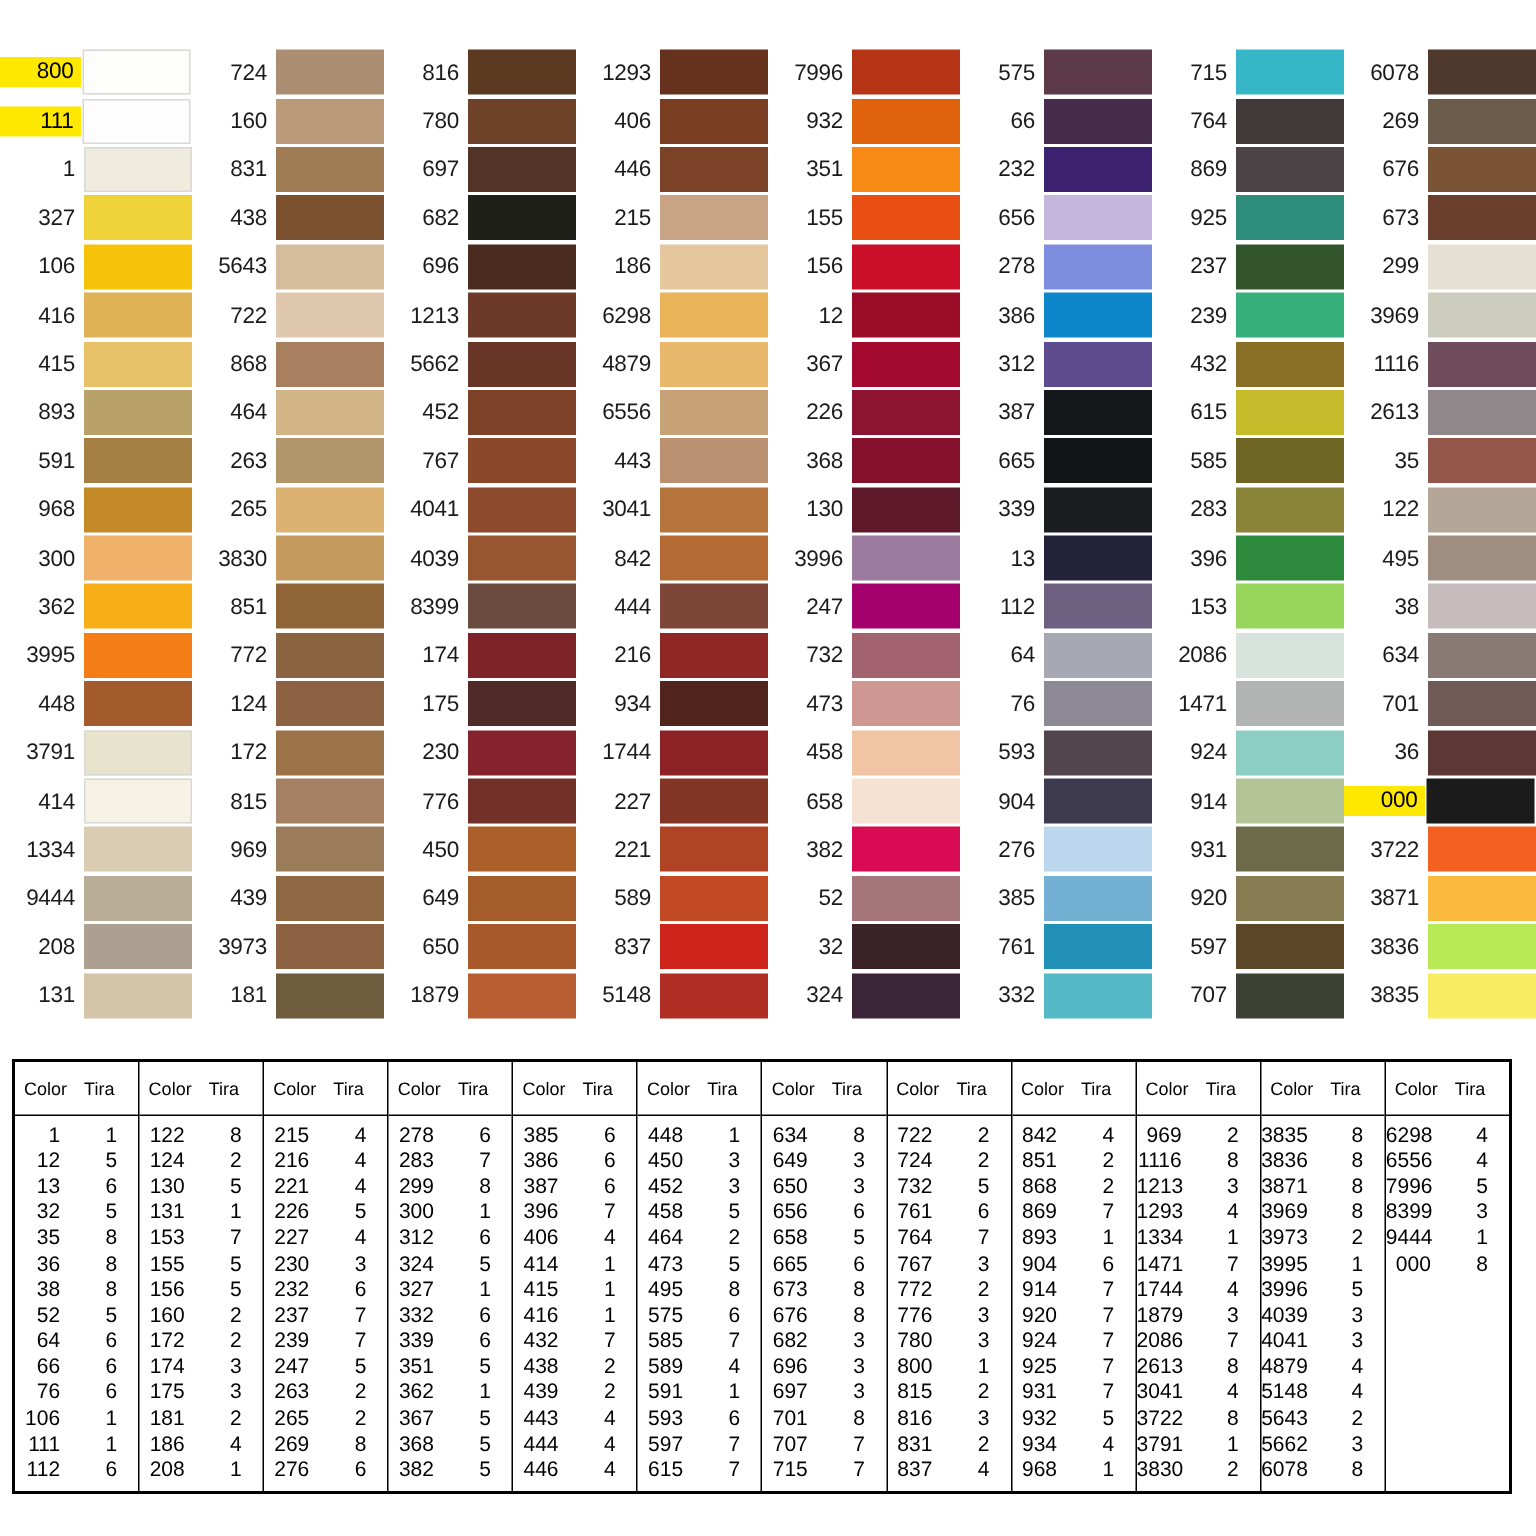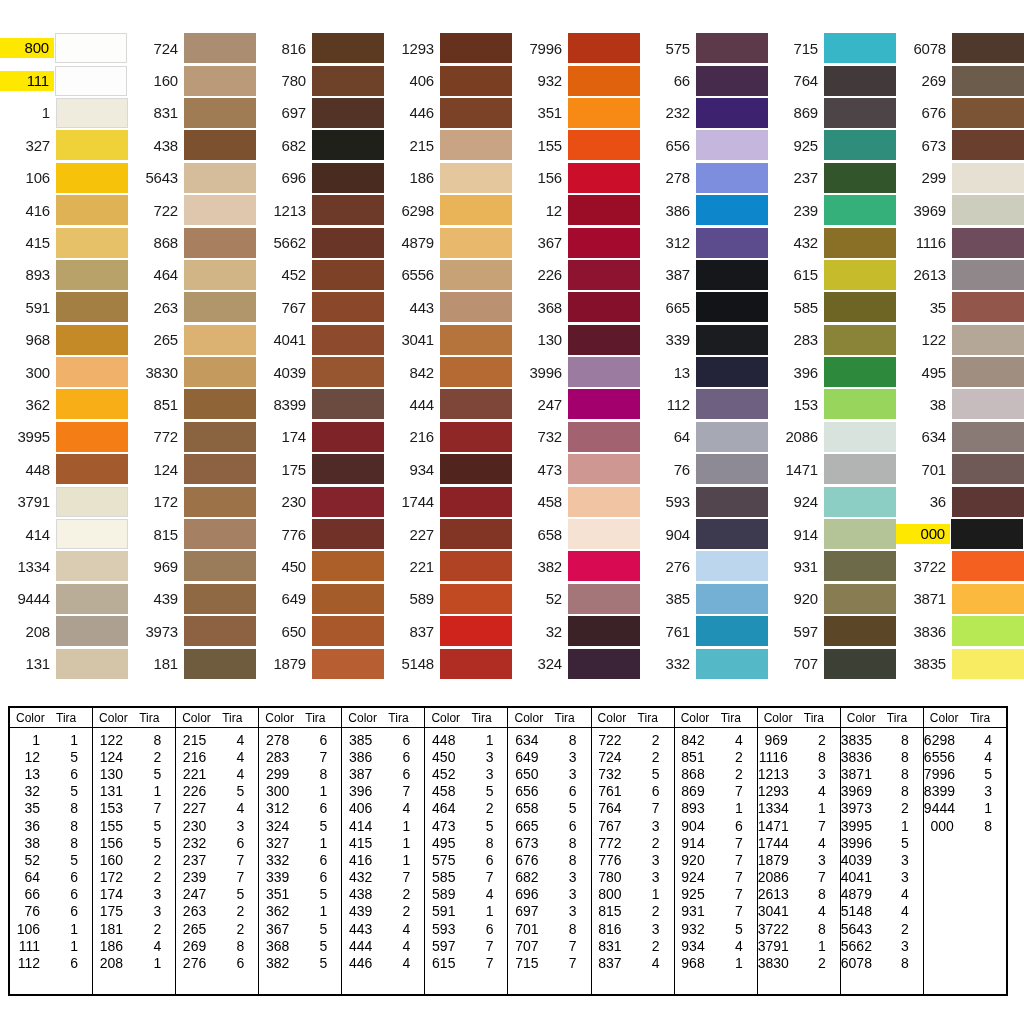--- a/index.html
+++ b/index.html
@@ -65,21 +65,21 @@
     flex:1 1 0;
     box-sizing:border-box;
     border-right:1px solid #000;
     display:flex;flex-direction:column;
     padding:0;
   }
   .idx-col:last-child{border-right:none;}
   .idx-head{
     display:flex;flex-direction:row;
     border-bottom:1px solid #000;
-    height:20px;align-items:center;
+    height:36px;align-items:center;
     box-sizing:border-box;
   }
   .idx-head .h-color{
     flex:1 1 0;text-align:left;padding-left:6px;
     font-size:12px;color:#000;
   }
   .idx-head .h-tira{
     flex:1 1 0;text-align:left;padding-left:4px;
     font-size:12px;color:#000;
   }

